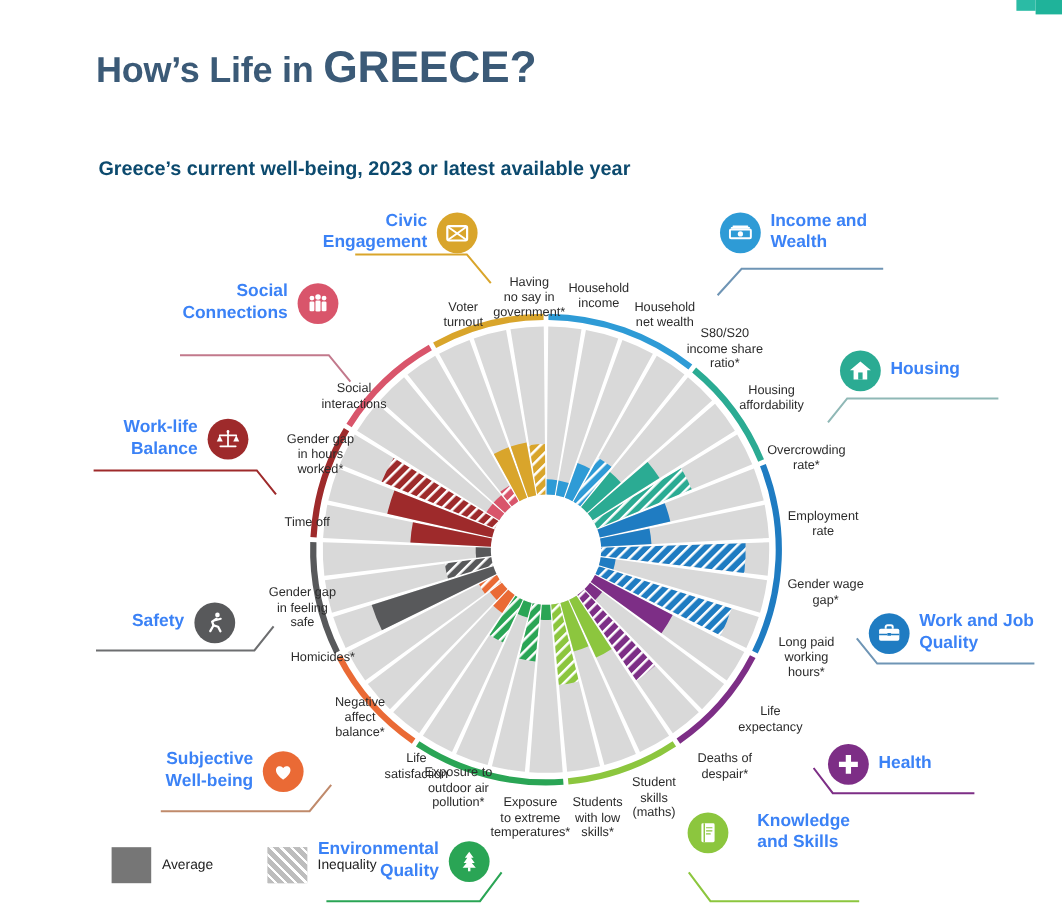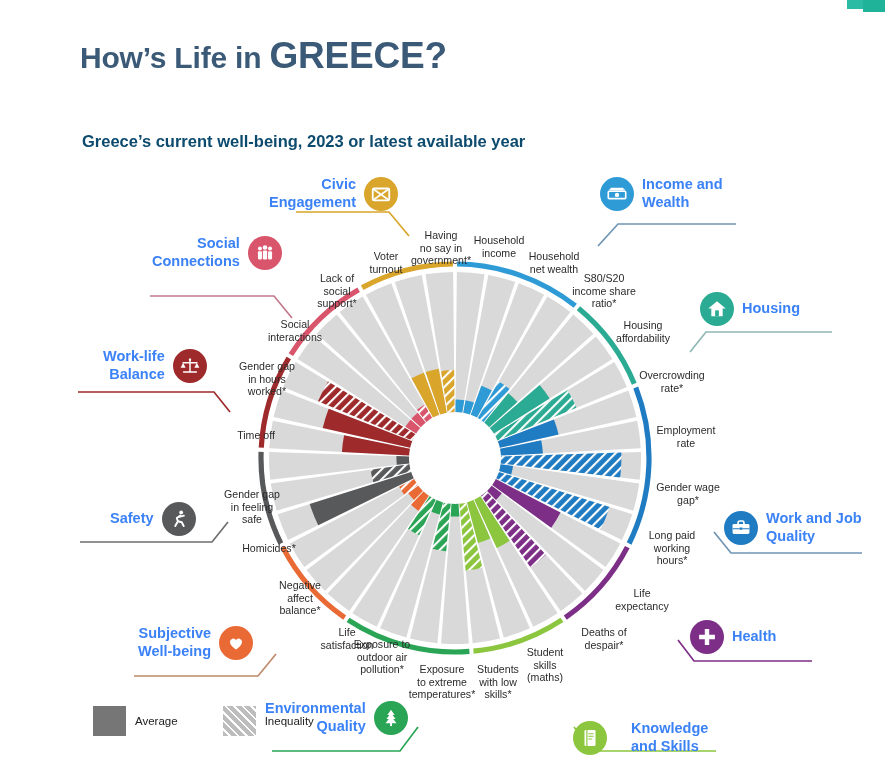--- a/index.html
+++ b/index.html
@@ -202,21 +202,21 @@
   <div class="dom left" style="left:138px;top:625px;">
     <div class="txt">Subjective
 Well-being</div>
     <div class="ic" style="background:#ea6a35;">
       <svg width="22" height="22" viewBox="0 0 24 24">
           <path d="M12 19.2s-6.6-4.2-6.6-8.5a3.6 3.6 0 0 1 6.6-2 3.6 3.6 0 0 1 6.6 2c0 4.3-6.6 8.5-6.6 8.5Z" fill="#fff"></path>
         </svg>
     </div>
   </div>
 
-  <div class="dom right" style="left:573px;top:720px;gap:24px;">
+  <div class="dom right" style="left:573px;top:676px;gap:24px;">
     <div class="ic" style="background:#8cc63e;">
       <svg width="22" height="22" viewBox="0 0 24 24">
           <rect x="6" y="3.4" width="12" height="17.2" rx="1.3" fill="#fff"></rect>
           <path d="M8.6 3.4v17.2" stroke="#8cc63e" stroke-width="1.3"></path>
           <path d="M10.6 7.4h5M10.6 10.2h5M10.6 13h3.4" stroke="#8cc63e" stroke-width="1.1" stroke-linecap="round"></path>
         </svg>
     </div>
     <div class="txt">Knowledge
 and Skills</div>
   </div>
@@ -421,21 +421,18 @@
     <div class="ind" style="left: 209px; top: 542px; width: 120px;">Homicides*</div>
     <div class="ind" style="left: 192px; top: 488px; width: 120px;">Gender gap
 in feeling
 safe</div>
     <div class="ind" style="left: 196px; top: 429px; width: 120px;">Time off</div>
     <div class="ind" style="left: 207px; top: 360px; width: 120px;">Gender gap
 in hours
 worked*</div>
     <div class="ind" style="left: 235px; top: 318px; width: 120px;">Social
 interactions</div>
-    <div class="ind" style="left: 277px; top: 272px; width: 120px;">Lack of
-social
-support*</div>
     <div class="ind" style="left: 326px; top: 250px; width: 120px;">Voter
 turnout</div>
     <div class="ind" style="left: 381px; top: 229px; width: 120px;">Having
 no say in
 government*</div>
   </div>
 
 </body></html>

